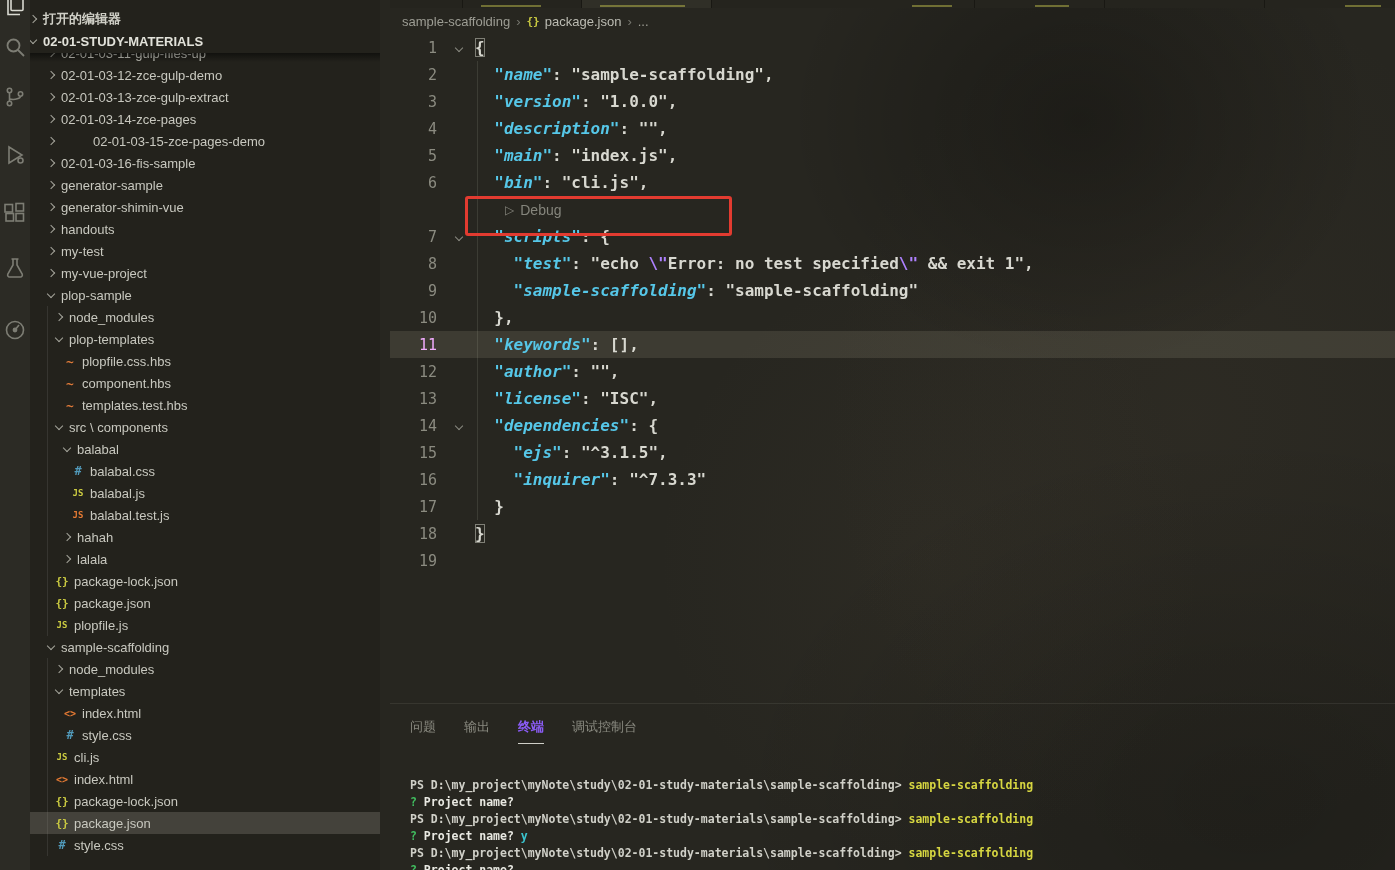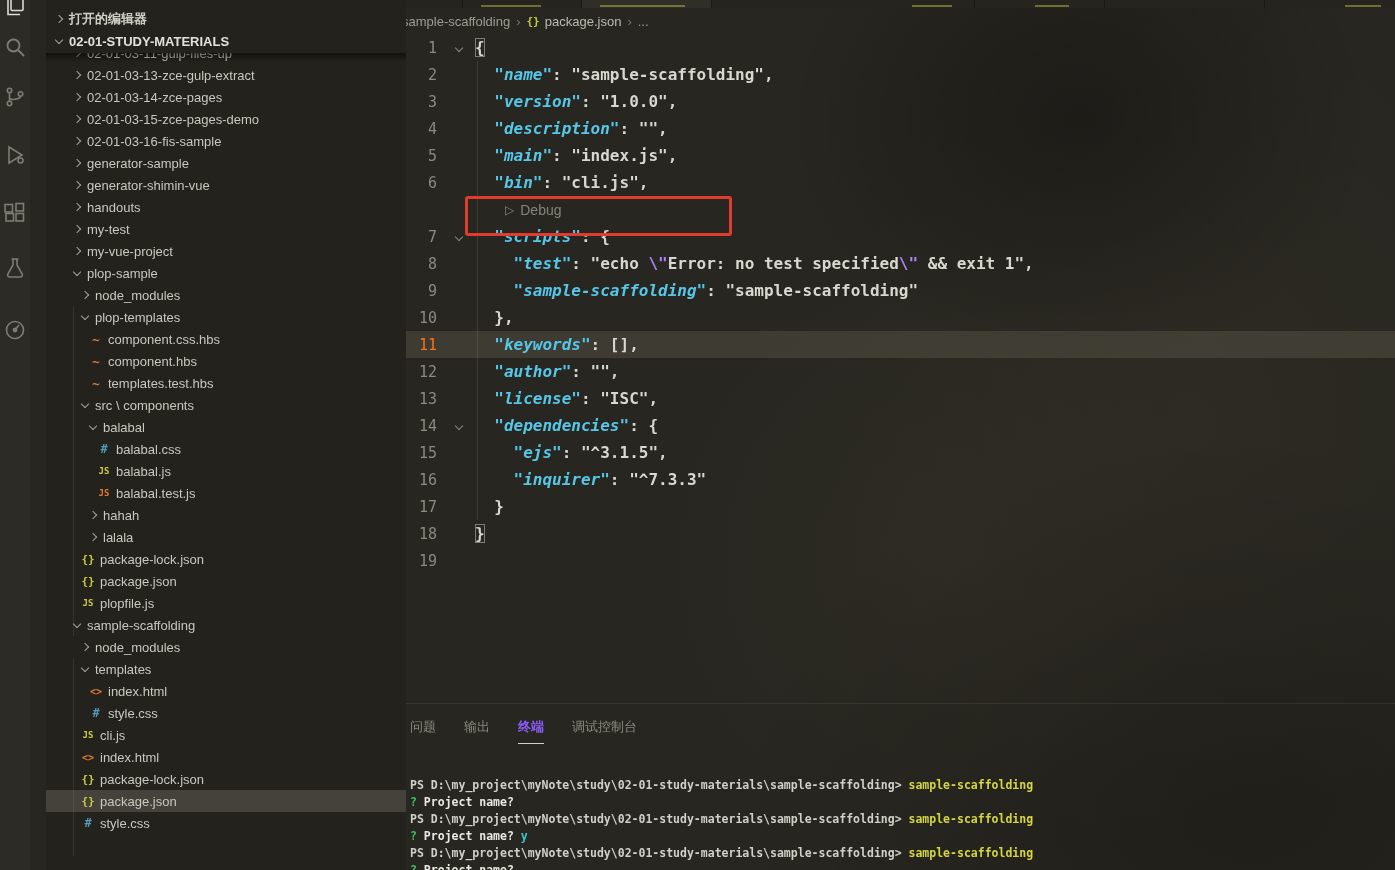--- a/index.html
+++ b/index.html
@@ -12,21 +12,21 @@
       radial-gradient(ellipse 420px 360px at 1080px 120px, rgba(0,0,0,0.28), transparent 70%),
       radial-gradient(ellipse 520px 620px at 1190px 420px, rgba(96,82,64,0.10), transparent 70%),
       radial-gradient(ellipse 380px 420px at 930px 560px, rgba(110,96,74,0.08), transparent 72%),
       radial-gradient(ellipse 700px 500px at 1250px 800px, rgba(0,0,0,0.20), transparent 75%);}
   
   .activitybar{position:absolute;left:0;top:0;width:30px;height:870px;background:#2c2b25;z-index:5;}
   .ab-icon{position:absolute;left:3px;width:24px;height:24px;color:#7d7d74;}
   .ab-icon.active{color:#dadad2;}
   .ab-icon svg{width:24px;height:24px;display:block;}
   
-  .sidebar{position:absolute;left:46px;top:0;width:360px;height:870px;background:#23221c;z-index:4;
+  .sidebar{position:absolute;left:20px;top:0;width:360px;height:870px;background:#23221c;z-index:4;
     color:#c8c8bf;font-size:13px;}
   .section-row{height:22px;display:flex;align-items:center;padding-left:8px;font-weight:700;color:#cfcfc6;}
   .section-row.root{color:#e2e2da;}
   .chev{display:inline-block;width:6px;height:6px;border-right:1.5px solid #a5a59b;
     border-bottom:1.5px solid #a5a59b;transform:rotate(-45deg);margin:0 7px 0 2px;flex:0 0 auto;}
   .chev.down{transform:rotate(45deg);margin-top:-3px;}
   .tree-shadow{position:absolute;left:0;right:0;top:53px;height:9px;z-index:3;
     background:linear-gradient(rgba(0,0,0,0.5),transparent);pointer-events:none;}
   .clip-row{position:absolute;left:0;right:0;top:53px;height:11px;overflow:hidden;z-index:2;}
   .clip-row .trow{margin-top:-11px;}
@@ -51,21 +51,21 @@
   .breadcrumb{position:absolute;left:0;top:8px;right:0;height:26px;display:flex;align-items:center;
     padding-left:12px;font-size:13px;color:#9d9d94;}
   .breadcrumb .sep{margin:0 6px;color:#76766e;}
   .bc-braces{color:#cbcb41;font-family:"DejaVu Sans Mono",monospace;font-weight:bold;font-size:11px;margin-right:5px;}
   .bc-file{color:#bcbcb3;}
   .code{position:absolute;left:0;top:34px;right:0;bottom:0;
     font-family:"DejaVu Sans Mono",monospace;font-size:16px;font-weight:600;}
   .crow{height:27px;display:flex;align-items:center;position:relative;}
   .crow.cur{background:rgba(198,192,160,0.14);}
   .ln{flex:0 0 62px;text-align:right;padding-right:15px;color:#8b8b80;font-size:15px;font-weight:400;}
-  .crow.cur .ln{color:#f97316;}
+  .crow.cur .ln{color:#f0abfc;}
   .fold{flex:0 0 23px;display:flex;align-items:center;}
   .fold .chev{border-color:#8a8a80;margin:0 0 0 4px;}
   .ct{white-space:pre;}
   .tok-k{color:#56c7e8;font-style:italic;}
   .tok-s{color:#d8d8d0;}
   .tok-p{color:#d8d8d0;}
   .tok-e{color:#ae81ff;}
   .bm{outline:1px solid rgba(175,175,165,0.65);outline-offset:-1px;}
   .codelens{height:27px;display:flex;align-items:center;padding-left:115px;color:#85857c;
     font-size:14px;font-weight:400;font-family:"Liberation Sans","DejaVu Sans",sans-serif;}
@@ -155,27 +155,31 @@
     <div class="clip-row" id="cliprow">
         <div class="trow" style="padding-left: 26px;">
           <span class="chev"></span>
           <span>02-01-03-11-gulp-files-up</span>
         </div>
       </div>
     <div class="tree-shadow"></div>
     <div id="tree">
         <div class="trow" style="padding-left: 26px;">
           <span class="chev"></span>
+          <span>02-01-03-12-zce-gulp-demo</span>
+        </div>
+        <div class="trow" style="padding-left: 26px;">
+          <span class="chev"></span>
           <span>02-01-03-13-zce-gulp-extract</span>
         </div>
         <div class="trow" style="padding-left: 26px;">
           <span class="chev"></span>
           <span>02-01-03-14-zce-pages</span>
         </div>
-        <div class="trow" style="padding-left: 26px;">
+        <div class="trow" style="padding-left: 26px; gap: 32px;">
           <span class="chev"></span>
           <span>02-01-03-15-zce-pages-demo</span>
         </div>
         <div class="trow" style="padding-left: 26px;">
           <span class="chev"></span>
           <span>02-01-03-16-fis-sample</span>
         </div>
         <div class="trow" style="padding-left: 26px;">
           <span class="chev"></span>
           <span>generator-sample</span>
@@ -203,21 +207,21 @@
         <div class="trow" style="padding-left: 34px;">
           <span class="chev"></span>
           <span>node_modules</span>
         </div>
         <div class="trow" style="padding-left: 34px;">
           <span class="chev down"></span>
           <span>plop-templates</span>
         </div>
         <div class="trow" style="padding-left: 42px;">
           <span class="ficon fi-hbs">~</span>
-          <span>component.css.hbs</span>
+          <span>plopfile.css.hbs</span>
         </div>
         <div class="trow" style="padding-left: 42px;">
           <span class="ficon fi-hbs">~</span>
           <span>component.hbs</span>
         </div>
         <div class="trow" style="padding-left: 42px;">
           <span class="ficon fi-hbs">~</span>
           <span>templates.test.hbs</span>
         </div>
         <div class="trow" style="padding-left: 34px;">

